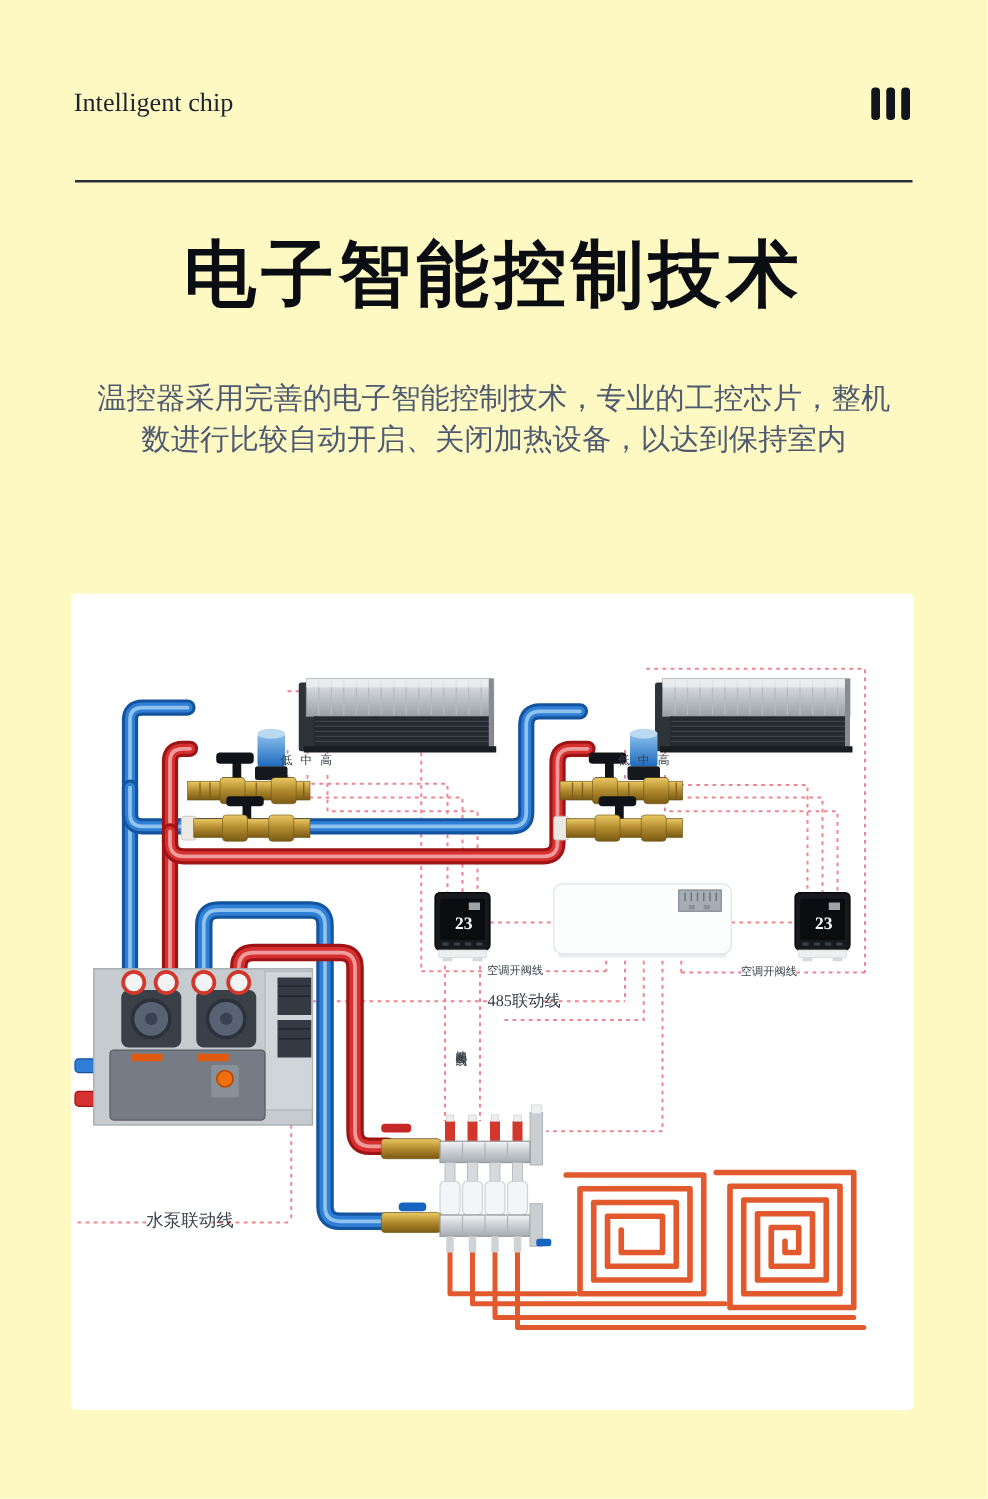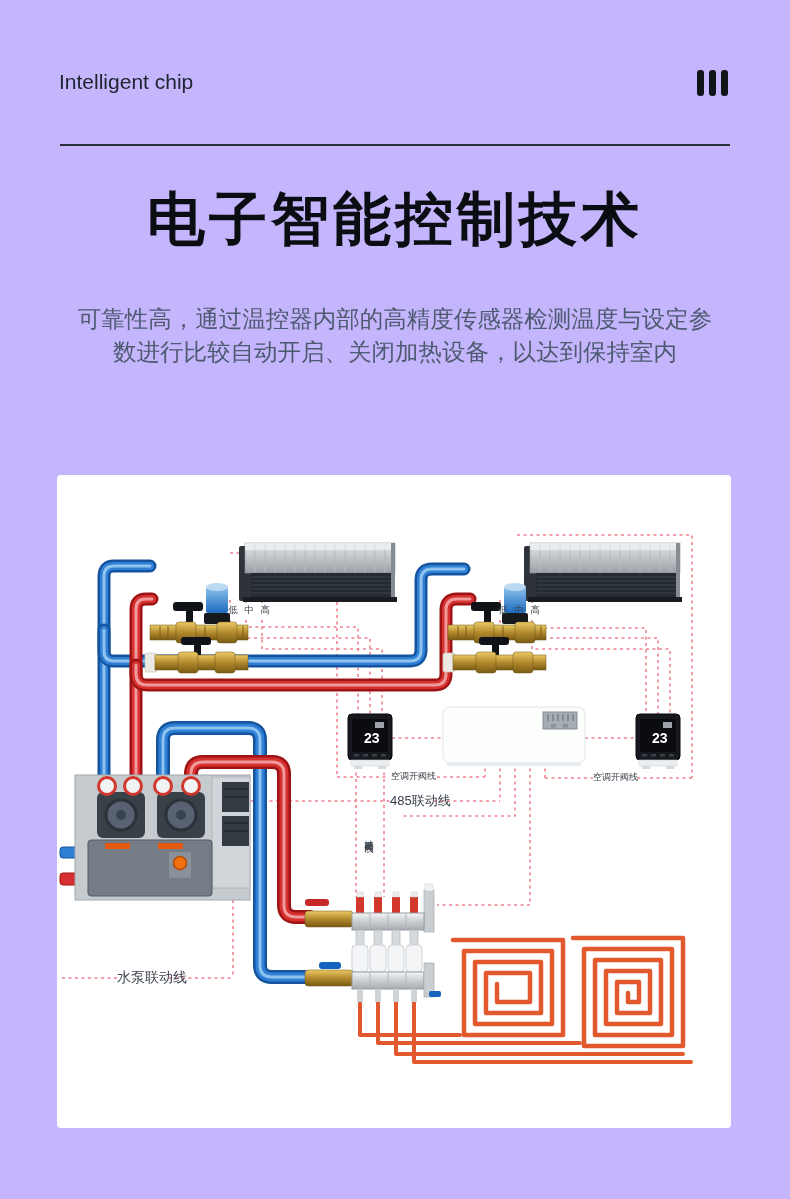--- a/index.html
+++ b/index.html
@@ -1,48 +1,48 @@
 <!DOCTYPE html>
 <html><head>
 <meta charset="utf-8">
 <style>
   html,body{margin:0;padding:0;}
-  .page{position:relative;width:790px;height:1199px;background:#c4b5fd;overflow:hidden;
-        font-family:Liberation Sans, sans-serif;}
+  .page{position:relative;width:790px;height:1199px;background:#fef9c3;overflow:hidden;
+        font-family:Liberation Serif, serif;}
   .brand{position:absolute;left:59px;top:70px;font-size:21px;color:#1c2430;}
   .bars{position:absolute;right:62px;top:70px;display:flex;gap:5px;}
   .bars i{display:block;width:7px;height:26px;background:#10151c;border-radius:3px;}
   .rule{position:absolute;left:60px;top:144px;width:670px;height:2px;background:#273039;}
   .title{position:absolute;top:181px;left:0;width:790px;text-align:center;
          font-size:58px;font-weight:900;color:#0a0d12;letter-spacing:4px;}
   .intro{position:absolute;top:303px;left:30px;width:730px;text-align:center;
          font-size:23.5px;line-height:33px;color:#4d5a70;font-weight:bold;}
   .intro div{font-weight:500;}
   .panel{position:absolute;left:57px;top:475px;width:674px;height:653px;background:#ffffff;border-radius:4px;}
   .panel svg{position:absolute;left:0;top:0;}
-  .lbl{position:absolute;font-size:9.5px;color:#3a414b;text-align:right;line-height:11px;white-space:nowrap;}
+  .lbl{position:absolute;font-size:9.5px;color:#3a414b;text-align:center;line-height:11px;white-space:nowrap;}
   .lbl-v{position:absolute;font-size:9px;color:#3a414b;writing-mode:vertical-rl;letter-spacing:1px;white-space:nowrap;}
 </style>
 </head>
 <body>
 
 <div class="page">
 
   <div class="brand">Intelligent chip</div>
   <div class="bars">
       <i></i>
       <i></i>
       <i></i>
     </div>
   <div class="rule"></div>
 
   <div class="title">电子智能控制技术</div>
 
   <div class="intro">
-    <div>可靠性高，通过温控器内部的高精度传感器检测温度与设定参</div>
+    <div>温控器采用完善的电子智能控制技术，专业的工控芯片，整机</div>
     <div>数进行比较自动开启、关闭加热设备，以达到保持室内</div>
   </div>
 
   <div class="panel">
     <svg width="674" height="653" viewBox="0 0 674 653">
       <defs>
         <linearGradient id="brass" x1="0" y1="0" x2="0" y2="1">
           <stop offset="0" stop-color="#e8c express"></stop>
             <stop offset="0" stop-color="#ecc964"></stop>
           <stop offset="0.5" stop-color="#b28a2e"></stop>

